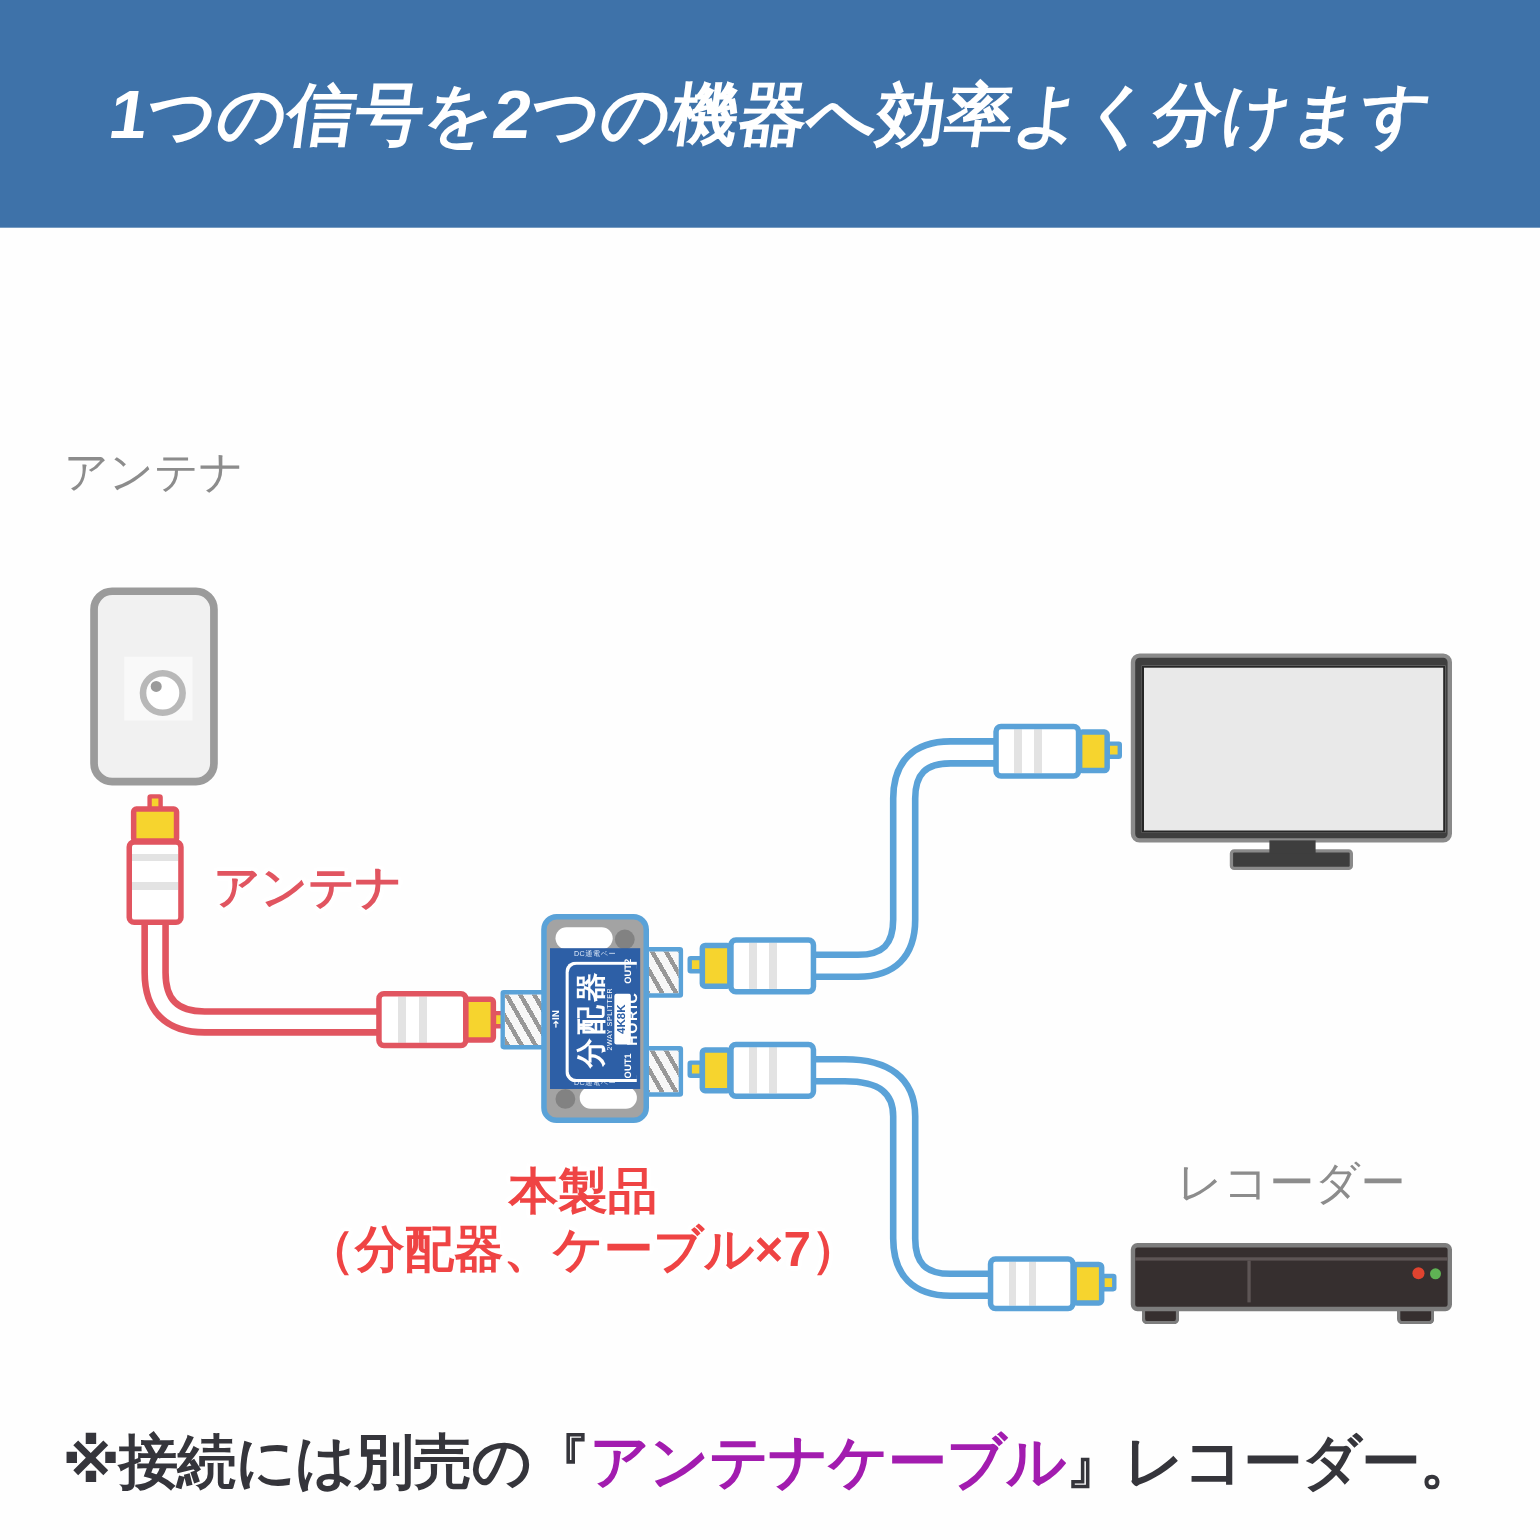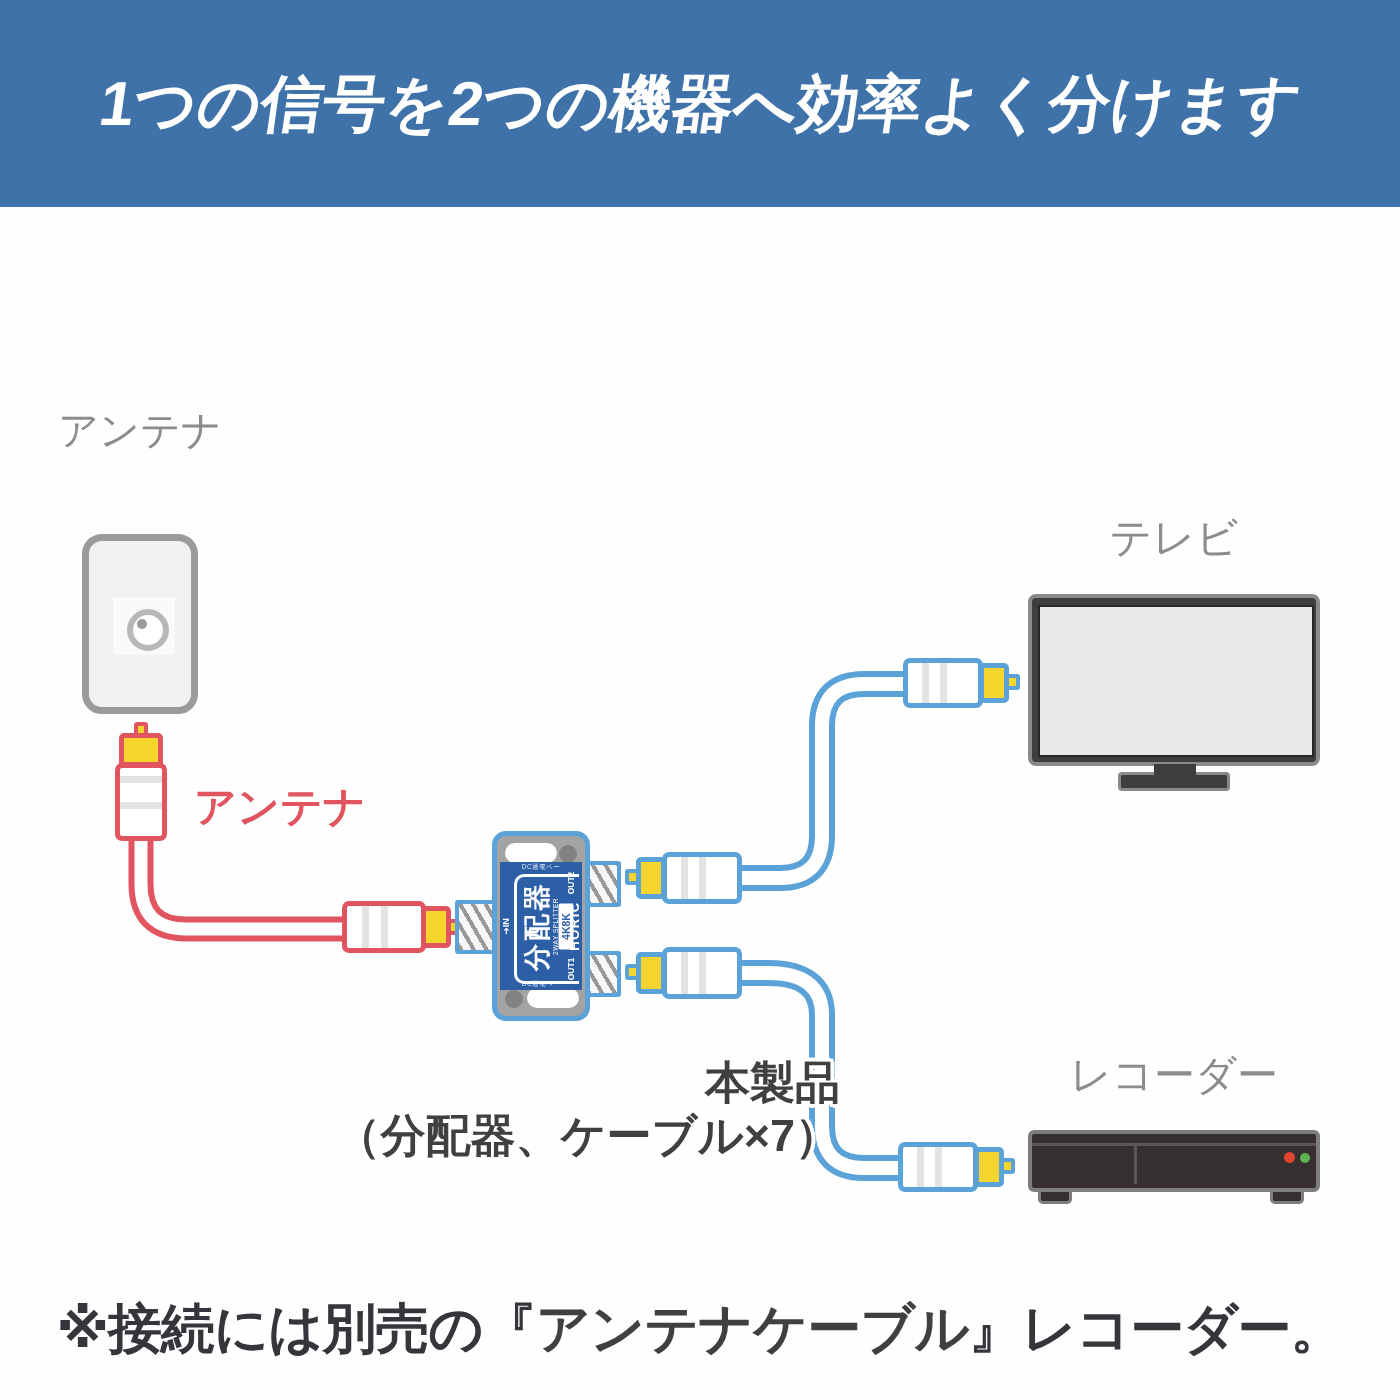--- a/index.html
+++ b/index.html
@@ -51,21 +51,21 @@
   .splitter-sub{width:106px;height:9px;left:2px;top:60px;font-size:6.5px;letter-spacing:.5px;line-height:9px;}
   .splitter-badge{width:46px;height:15px;left:43px;top:57px;background:#fff;color:#2d5fa6;font-size:10.5px;font-weight:bold;line-height:15px;border-radius:2px;}
   .splitter-brand{width:88px;height:14px;left:31px;top:57px;font-size:13px;font-weight:bold;letter-spacing:1.5px;line-height:14px;}
   .splitter-in{width:36px;height:11px;left:-12px;top:59px;font-size:9px;font-weight:bold;line-height:11px;}
   .splitter-out2{width:40px;height:10px;left:51px;top:16px;font-size:8.5px;font-weight:bold;line-height:10px;}
   .splitter-out1{width:40px;height:10px;left:51px;top:102px;font-size:8.5px;font-weight:bold;line-height:10px;}
 
   
   .outline-white{text-shadow:-3px -3px 0 #fff,3px -3px 0 #fff,-3px 3px 0 #fff,3px 3px 0 #fff,-4px 0 0 #fff,4px 0 0 #fff,0 -4px 0 #fff,0 4px 0 #fff;}
   .cable-label{left:180px;top:782px;width:200px;text-align:center;color:#e15560;font-size:42px;font-weight:bold;line-height:50px;z-index:4;}
-  .product-label{left:220px;top:1056px;width:620px;text-align:right;color:#404040;font-size:45px;font-weight:bold;line-height:53px;z-index:4;}
+  .product-label{left:220px;top:1056px;width:620px;text-align:center;color:#ef4444;font-size:45px;font-weight:bold;line-height:53px;z-index:4;}
 
   
   .tv-body{left:1028px;top:594px;width:292px;height:172px;background:#3e3e3e;border:4px solid #8a8a8a;border-radius:8px;z-index:3;}
   .tv-screen{position:absolute;left:6px;top:7px;width:272px;height:148px;background:#e9e9e9;border:2px solid #262626;}
   .tv-neck{left:1154px;top:764px;width:42px;height:12px;background:#3e3e3e;z-index:3;}
   .tv-base{left:1118px;top:772px;width:112px;height:19px;background:#3e3e3e;border:3px solid #8a8a8a;border-radius:4px;z-index:2;}
 
   
   .rec-body{left:1028px;top:1130px;width:292px;height:62px;background:#362f2f;border:4px solid #7d7d7d;border-radius:6px;z-index:3;}
   .rec-groove{position:absolute;left:0;top:9px;width:100%;height:3px;background:#5d5555;}
@@ -162,34 +162,33 @@
 
   <div class="abs conn barrel blue h-stripes" style="left:898px;top:1142px;width:80px;height:50px;"></div>
   <div class="abs conn tip blue" style="left:974px;top:1147px;width:30px;height:40px;"></div>
   <div class="abs conn pin blue" style="left:1000px;top:1158px;width:15px;height:16px;"></div>
 
   <div class="abs product-label outline-white">
     <div>本製品</div>
     <div>（分配器、ケーブル×7）</div>
   </div>
 
-  <div class="abs gray-label" style="left:1028px;top:510px;width:292px;font-size:42px;">テレビ</div>
   <div class="abs tv-body">
     <div class="tv-screen"></div>
   </div>
   <div class="abs tv-neck"></div>
   <div class="abs tv-base"></div>
 
   <div class="abs gray-label" style="left:1028px;top:1048px;width:292px;font-size:41px;">レコーダー</div>
   <div class="abs rec-body">
     <div class="rec-groove"></div>
     <div class="rec-divider"></div>
     <div class="led" style="left:252px;top:18px;width:11px;height:11px;background:#e0432f;"></div>
     <div class="led" style="left:268px;top:19px;width:10px;height:10px;background:#5fb254;"></div>
   </div>
   <div class="abs rec-foot" style="left:1038px;top:1189px;width:34px;height:15px;"></div>
   <div class="abs rec-foot" style="left:1270px;top:1189px;width:34px;height:15px;"></div>
 
   <div class="abs footnote">
-    <span>※接続には別売の『</span><span style="color:#404040;">アンテナケーブル</span><span>』レコーダー。</span>
+    <span>※接続には別売の『</span><span style="color:#a21caf;">アンテナケーブル</span><span>』レコーダー。</span>
   </div>
 
 </div>
 
 </body></html>

